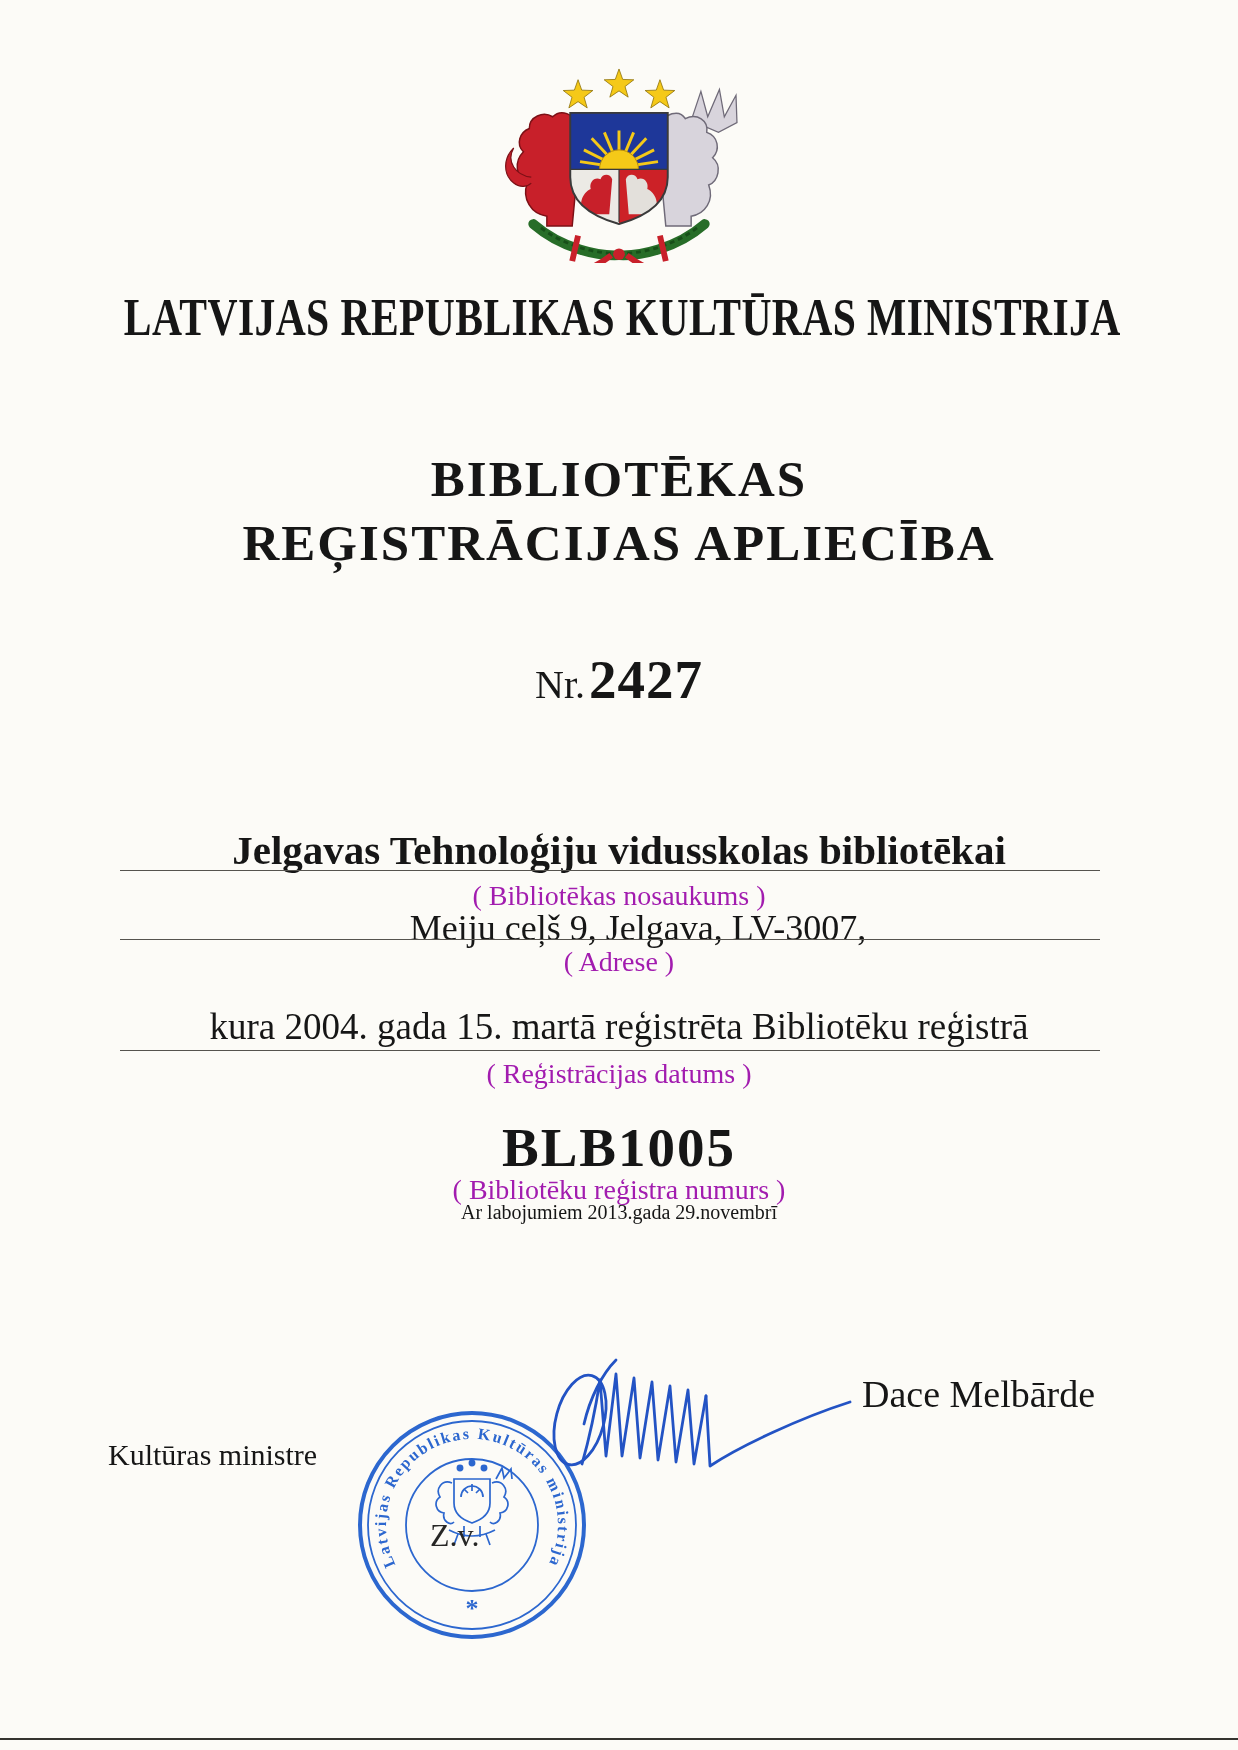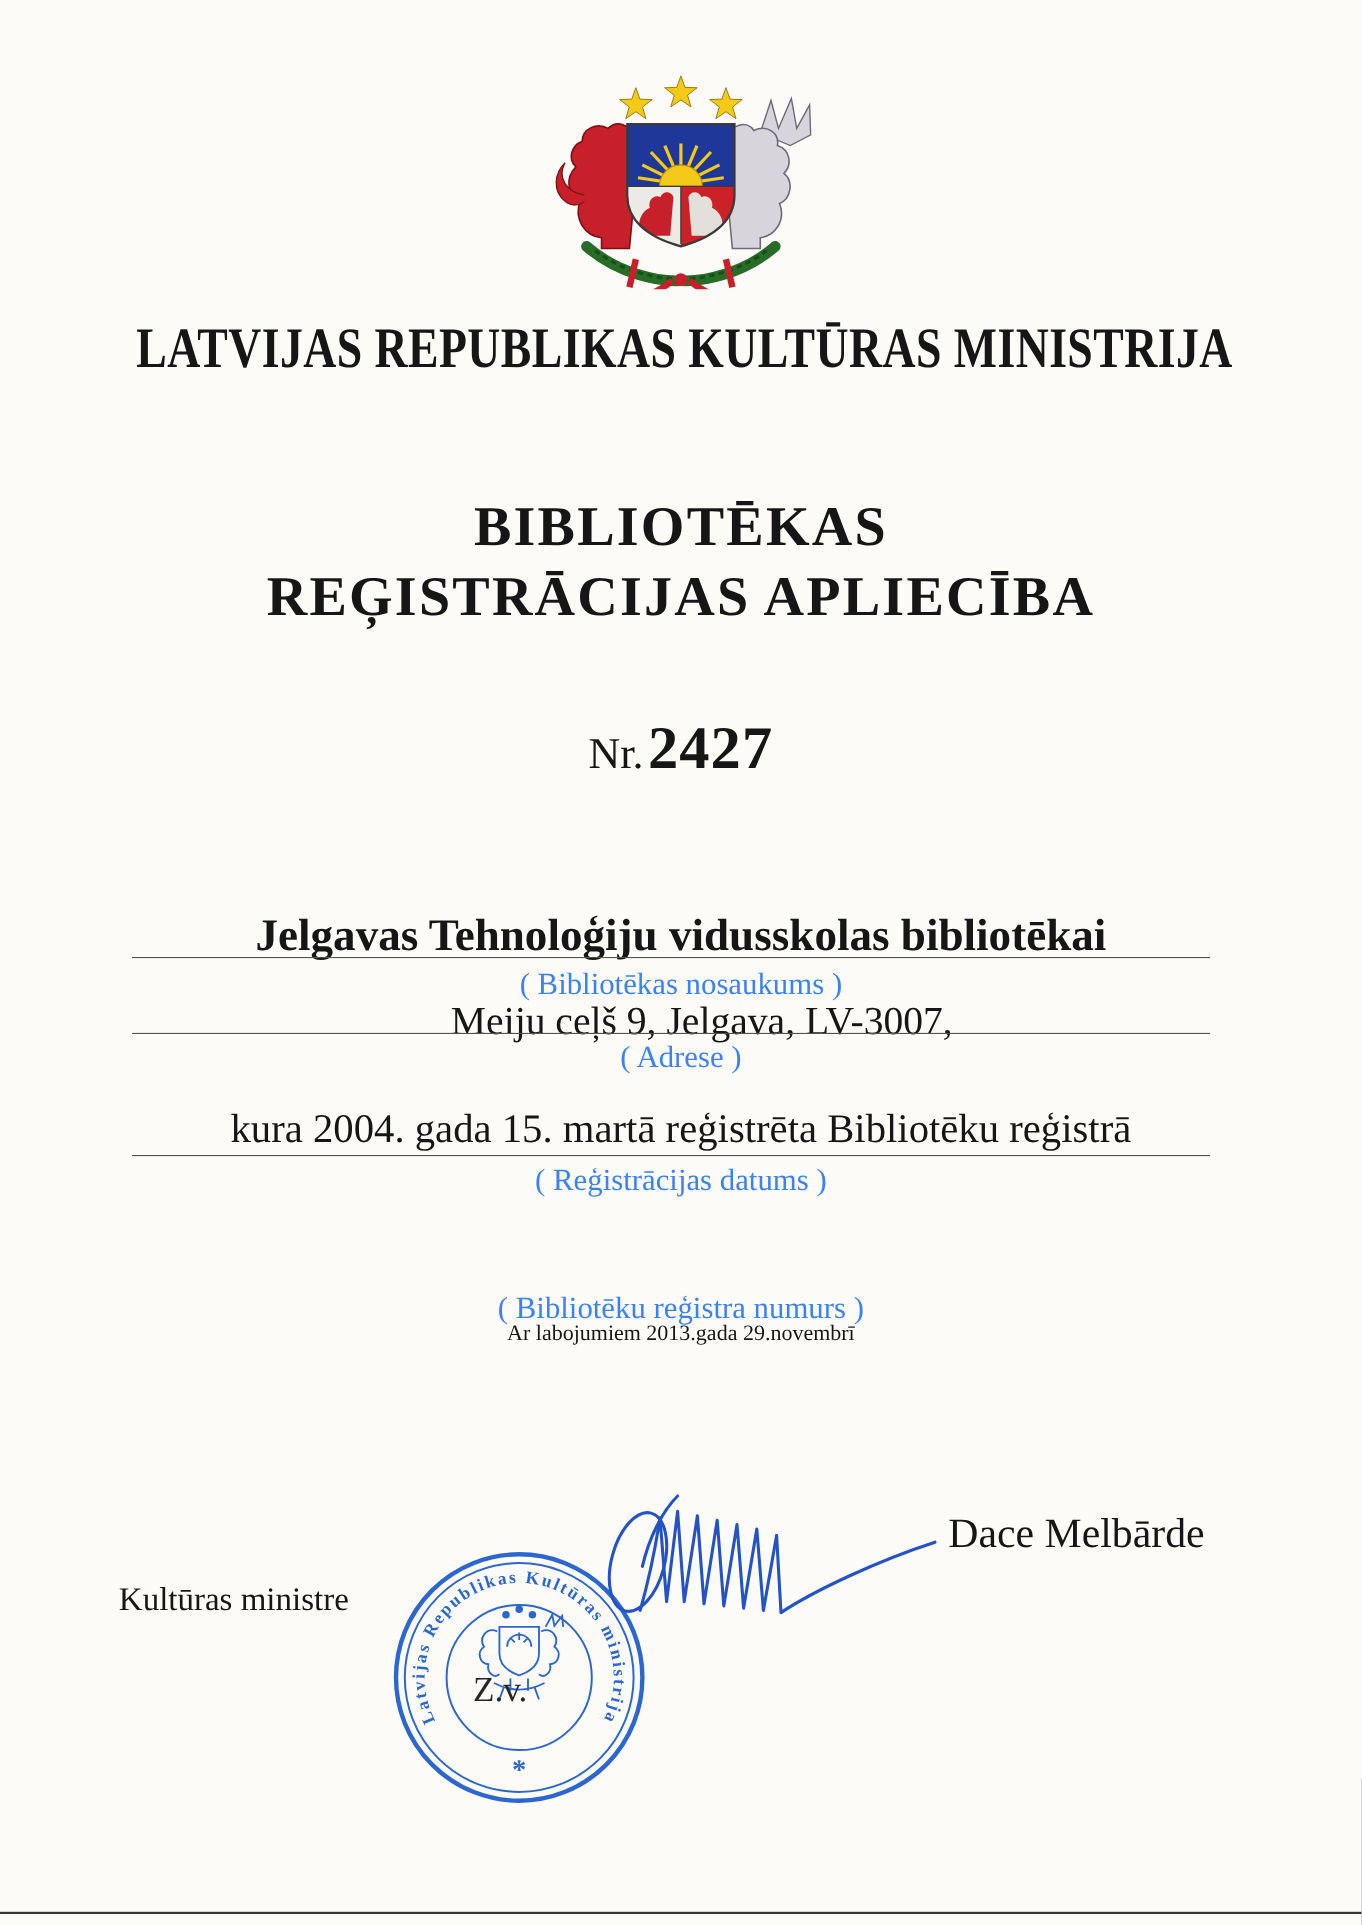--- a/index.html
+++ b/index.html
@@ -16,21 +16,21 @@
   .ministry{top:288px;font-size:52px;font-weight:bold;transform:scaleX(0.80);transform-origin:center;letter-spacing:0.5px;}
   .title-line1{top:450px;font-size:51px;font-weight:bold;letter-spacing:2px;}
   .title-line2{top:514px;font-size:51px;font-weight:bold;letter-spacing:2px;}
   .nr-block{top:648px;}
   .nr-label{font-size:40px;}
   .nr-value{font-size:55px;font-weight:bold;letter-spacing:1px;}
   .izsniegta{top:790px;font-size:36px;}
   .library-name{top:826px;font-size:41px;font-weight:bold;}
   .address{top:907px;font-size:36px;padding-left:19px;}
   .regline{top:1005px;font-size:37px;}
-  .caption{font-size:28px;color:#3b82f6;}
+  .caption{font-size:28px;color:#a21caf;}
   .cap-name{top:880px;}
   .cap-address{top:946px;}
   .cap-date{top:1058px;}
   .blb{top:1116px;font-size:55px;font-weight:bold;letter-spacing:2px;}
   .cap-blb{top:1174px;}
   .amendment{top:1201px;font-size:20px;}
   .rule{position:absolute;left:120px;width:980px;height:0;border-top:1.6px solid #55534e;}
   .rule-name{top:870px;}
   .rule-address{top:939px;}
   .rule-date{top:1050px;}
@@ -123,20 +123,21 @@
   <div class="centered caption cap-name">( Bibliotēkas nosaukums )</div>
 
   <div class="centered address">Meiju ceļš 9, Jelgava, LV-3007,</div>
   <div class="rule rule-address"></div>
   <div class="centered caption cap-address">( Adrese )</div>
 
   <div class="centered regline">kura 2004. gada 15. martā reģistrēta Bibliotēku reģistrā</div>
   <div class="rule rule-date"></div>
   <div class="centered caption cap-date">( Reģistrācijas datums )</div>
 
+  <div class="centered blb">BLB1005</div>
   <div class="centered caption cap-blb">( Bibliotēku reģistra numurs )</div>
   <div class="centered amendment">Ar labojumiem 2013.gada 29.novembrī</div>
 
   <div class="minister-role">Kultūras ministre</div>
   <div class="minister-name">Dace Melbārde</div>
 
   <svg class="seal" viewBox="0 0 240 240">
     <defs>
       <path id="sealTextPath" d="M 70.7,190.4 A 86,86 0 1 1 169.3,190.4"></path>
     </defs>

